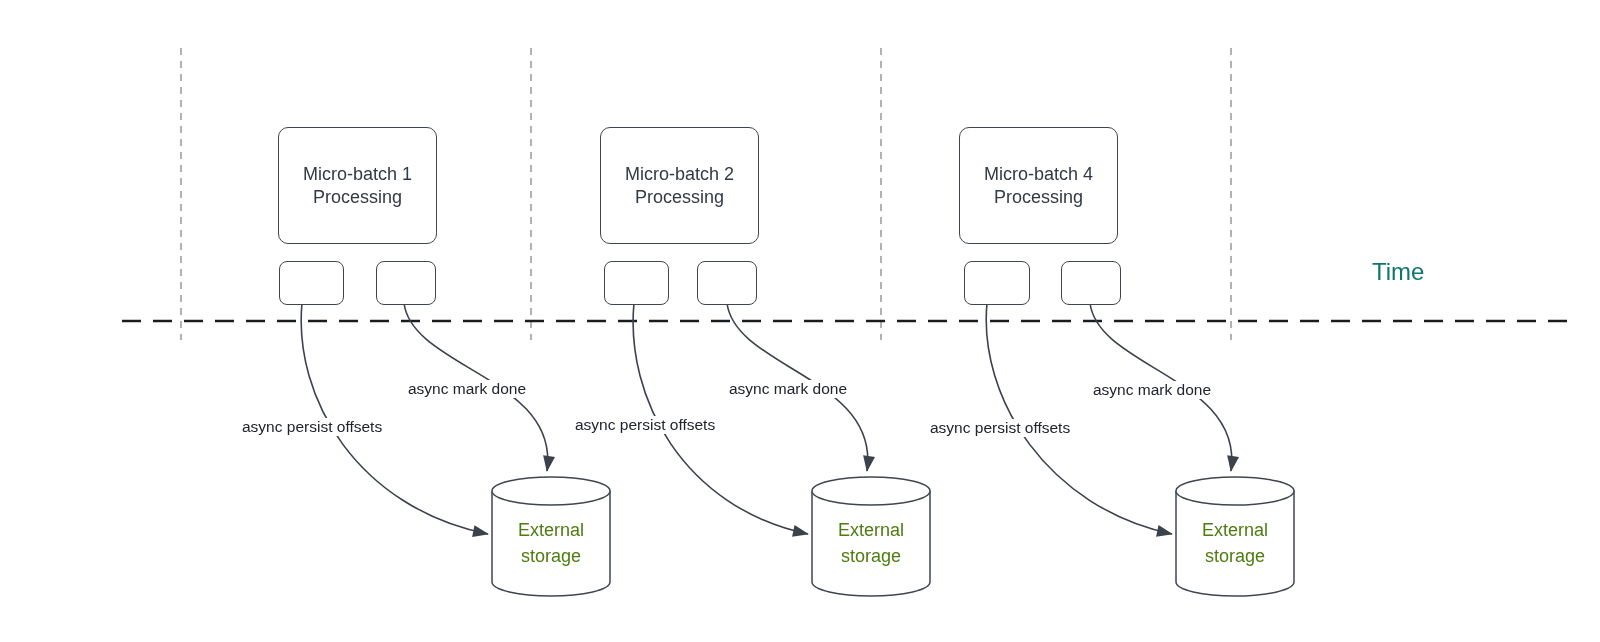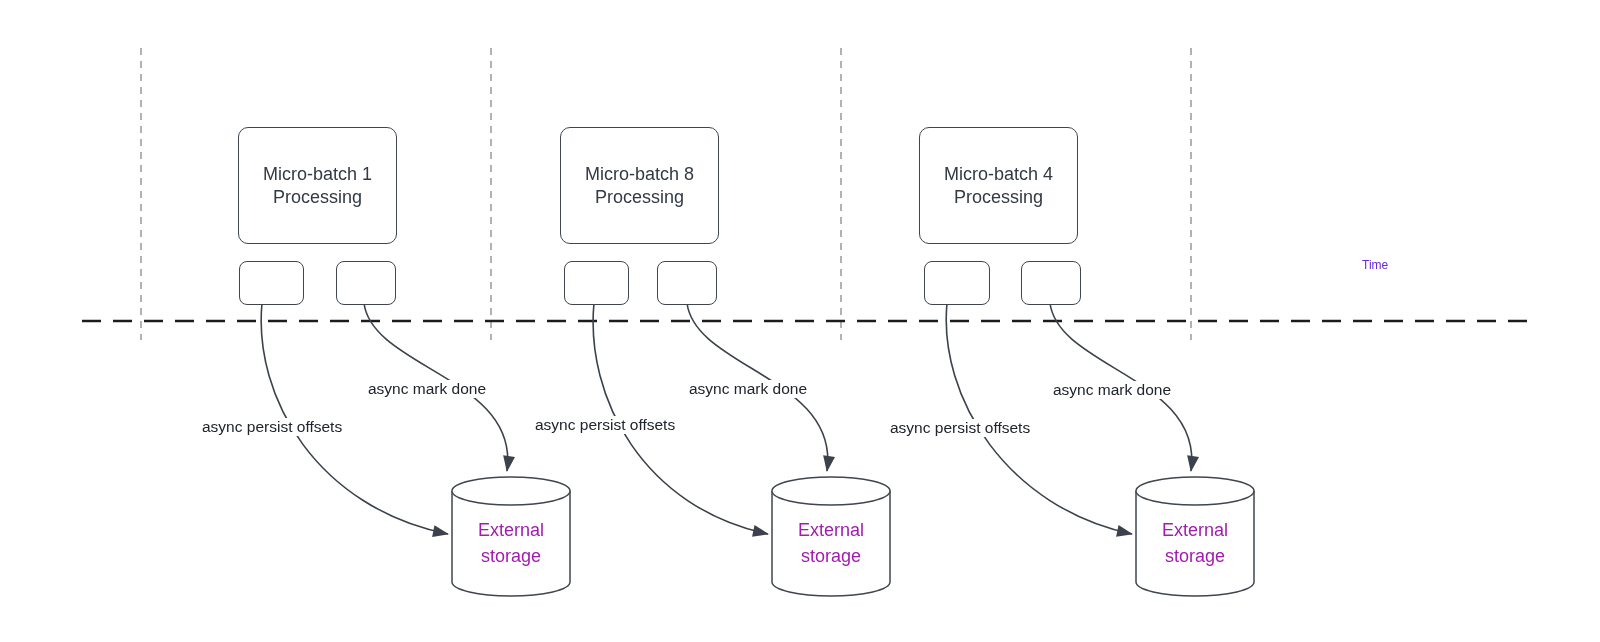--- a/index.html
+++ b/index.html
@@ -3,20 +3,21 @@
 <meta charset="utf-8">
 <style>
   html, body { margin: 0; padding: 0; background: #ffffff; }
   #stage {
     position: relative;
     width: 1528px;
     height: 642px;
     background: #ffffff;
     font-family: "Liberation Sans", sans-serif;
     overflow: hidden;
+    margin-left: 40px;
   }
   #diagram-svg { position: absolute; left: 0; top: 0; }
 
   .proc-box {
     position: absolute;
     width: 157px;
     height: 115px;
     border: 1.5px solid #40464f;
     border-radius: 10px;
     background: #ffffff;
@@ -45,30 +46,30 @@
     color: #20242c;
     white-space: nowrap;
     background: #ffffff;
     padding: 0 2px;
   }
   .storage-label {
     position: absolute;
     width: 118px;
     font-size: 18px;
     line-height: 26px;
-    color: #a21caf;
+    color: #4d7c0f;
     text-align: center;
     white-space: pre-line;
   }
   .time-label {
     position: absolute;
-    left: 1362px;
+    left: 1332px;
     top: 258px;
-    font-size: 12px;
-    color: #6d28d9;
+    font-size: 24px;
+    color: #0f766e;
   }
 </style>
 </head>
 <body>
 
 <div id="stage">
 
   <svg id="diagram-svg" width="1600" height="642" viewBox="0 0 1600 642">
     <defs>
       <marker id="arrowhead" viewBox="0 0 18 14" refX="16" refY="7" markerWidth="18" markerHeight="14" orient="auto" markerUnits="userSpaceOnUse">
@@ -119,21 +120,21 @@
 Processing</div>
   </div>
   <div class="task-box" style="left:239px; top:261px; width:63px;"></div>
   <div class="task-box" style="left:336px; top:261px; width:58px;"></div>
   <div class="async-label" style="left:200px; top:418px;">async persist offsets</div>
   <div class="async-label" style="left:366px; top:380px;">async mark done</div>
   <div class="storage-label" style="left:452px; top:517px;">External
 storage</div>
 
   <div class="proc-box" style="left:560px; top:127px;">
-    <div class="proc-label">Micro-batch 8
+    <div class="proc-label">Micro-batch 2
 Processing</div>
   </div>
   <div class="task-box" style="left:564px; top:261px; width:63px;"></div>
   <div class="task-box" style="left:657px; top:261px; width:58px;"></div>
   <div class="async-label" style="left:533px; top:416px;">async persist offsets</div>
   <div class="async-label" style="left:687px; top:380px;">async mark done</div>
   <div class="storage-label" style="left:772px; top:517px;">External
 storage</div>
 
   <div class="proc-box" style="left:919px; top:127px;">

